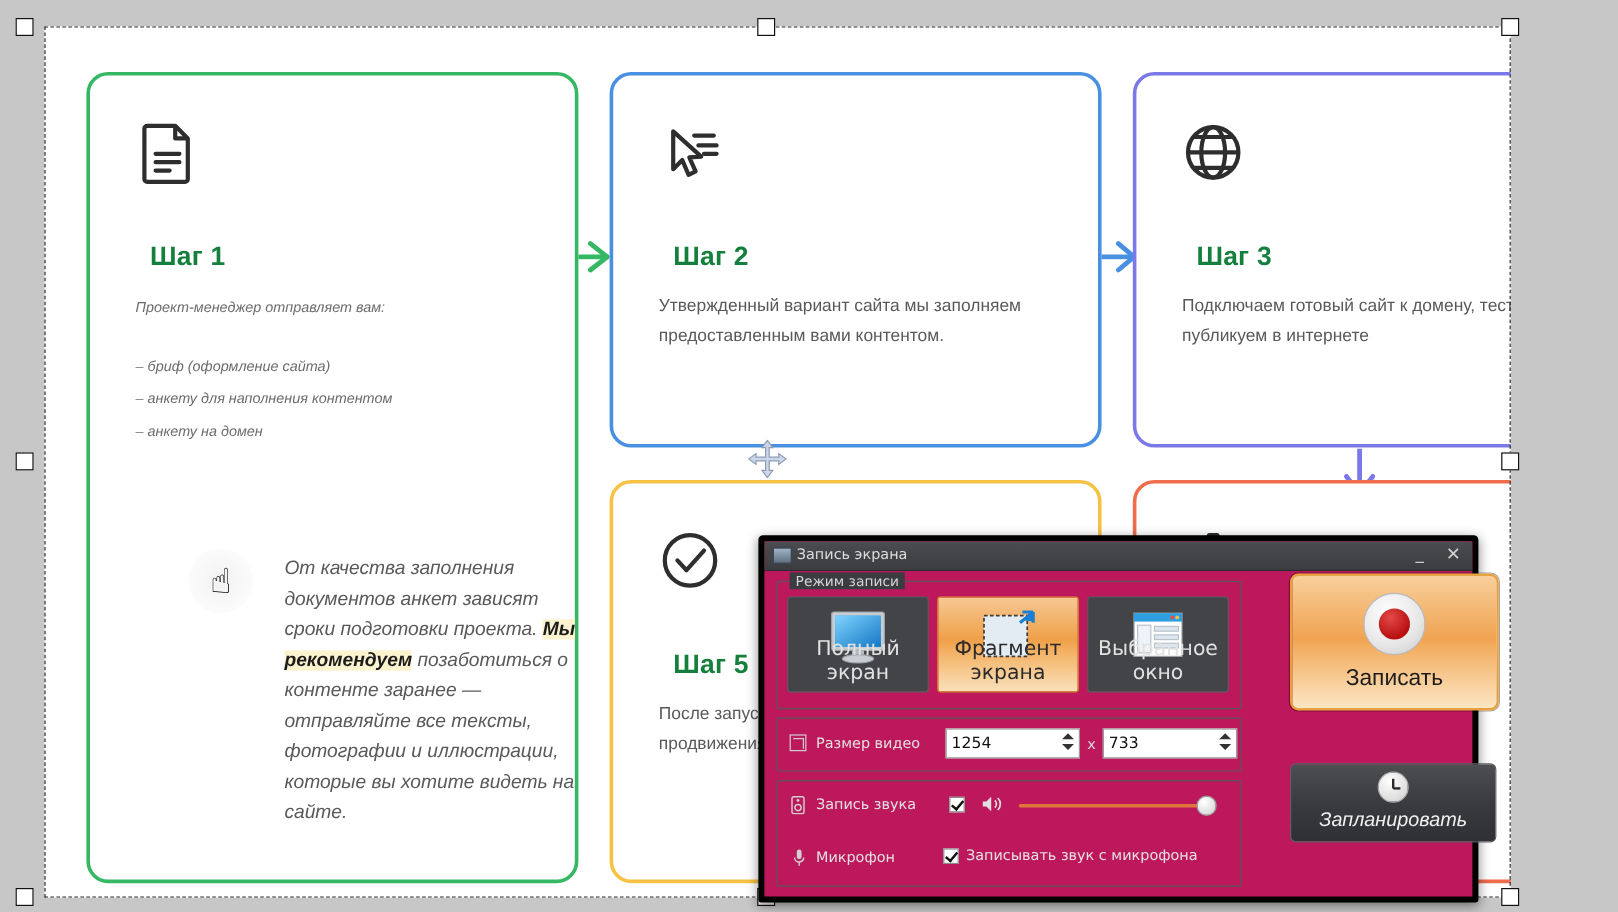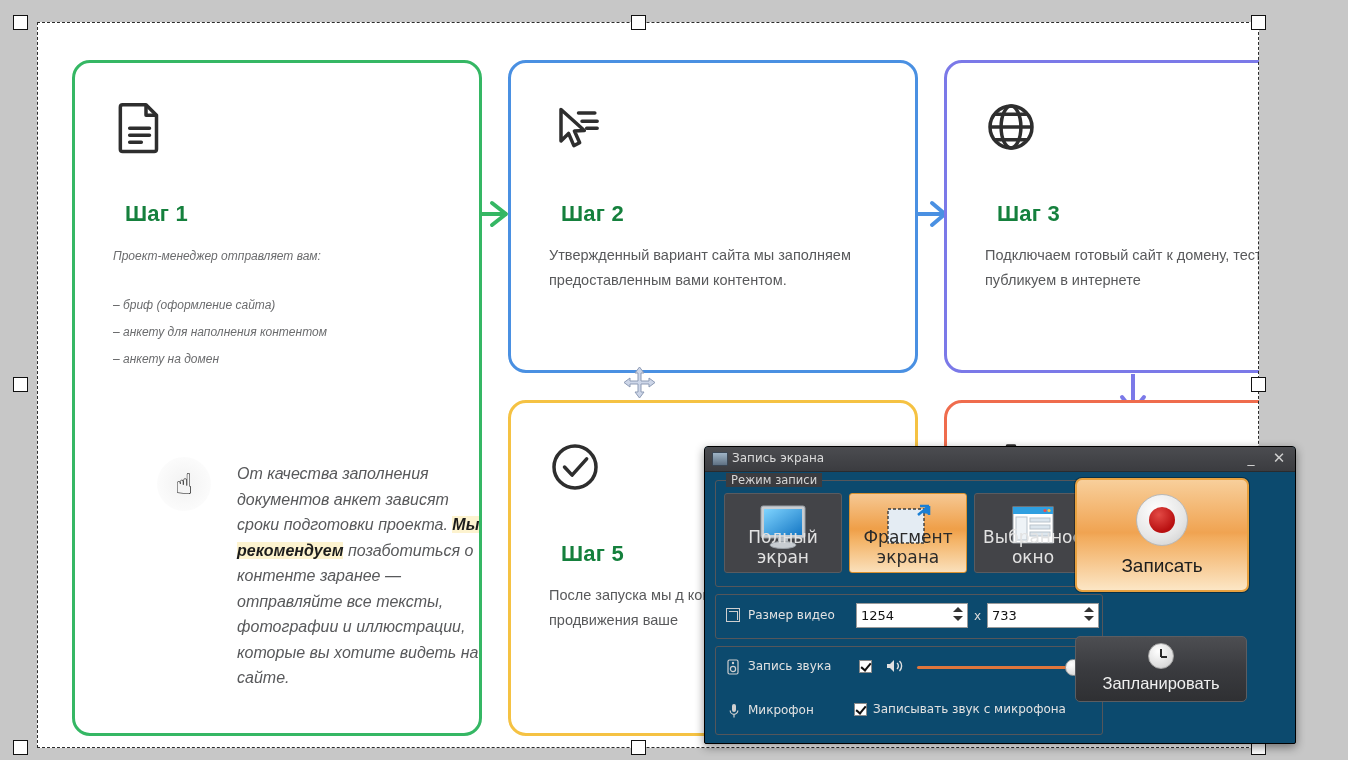--- a/index.html
+++ b/index.html
@@ -76,23 +76,23 @@
     position:absolute;left:80px;top:4px;width:250px;
     font-style:italic;font-size:16px;line-height:25.5px;color:#58595b;
   }
   #note-text b{color:#1c1c1c;background:#fdf3cf;font-style:italic;}
 
   
   .conn{position:absolute;}
 
   
   #recorder{
-    position:absolute;left:704px;top:446px;width:590px;height:296px;
-    background:#0c4a6e;
-    border:1px solid #000000;
+    position:absolute;left:632px;top:446px;width:590px;height:296px;
+    background:#be185d;
+    border:5px solid #000000;
     border-radius:4px 4px 2px 2px;
     box-shadow:0 3px 10px rgba(0,0,0,.45);
     font-family:"DejaVu Sans","Liberation Sans",sans-serif;
     color:#e6e6e6;
     z-index:60;
   }
   #rec-titlebar{
     position:relative;height:24px;
     background:linear-gradient(180deg,#4b4c50 0%,#3b3c40 100%);
     border-bottom:1px solid #2a2b2e;
@@ -215,20 +215,21 @@
   }
   #record-label{
     position:absolute;left:0;right:0;bottom:13px;text-align:center;
     font-size:19px;color:#1d1d1d;
   }
   #schedule-btn{
     position:absolute;left:1075px;top:636px;width:170px;height:64px;
     background:linear-gradient(180deg,#4d4e52 0%,#3a3b3f 50%,#2f3033 100%);
     border:1px solid #5c5d61;border-radius:5px;
     z-index:62;
+    font-style:italic;
   }
   #clock-icon{
     position:absolute;left:50%;top:6px;transform:translateX(-50%);
     width:26px;height:26px;border-radius:50%;
     background:radial-gradient(circle at 38% 30%,#ffffff,#dcdcdc 70%,#c0c0c0 100%);
     border:1px solid #a8a8a8;box-sizing:border-box;
   }
   #clock-icon:before{content:"";position:absolute;left:11px;top:5px;width:2px;height:8px;background:#2a2a2a;}
   #clock-icon:after{content:"";position:absolute;left:12px;top:12px;width:6px;height:2px;background:#2a2a2a;}
   #schedule-label{

